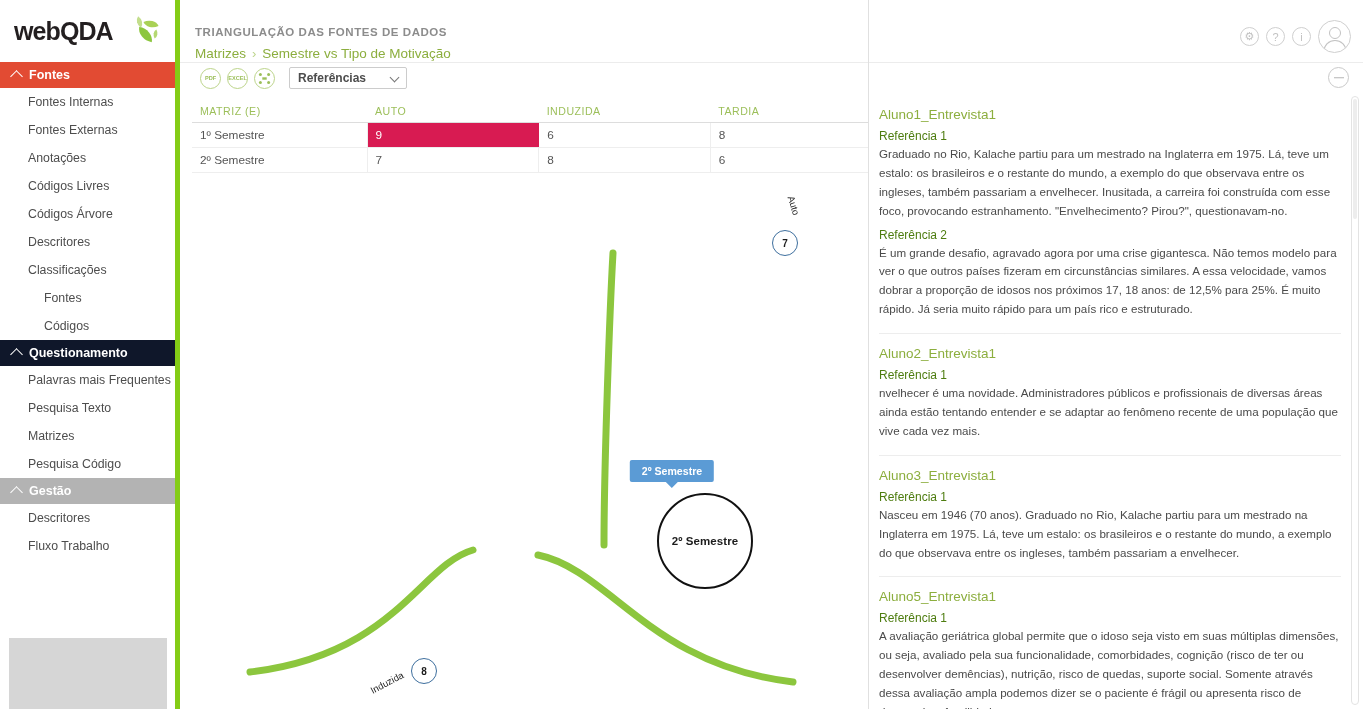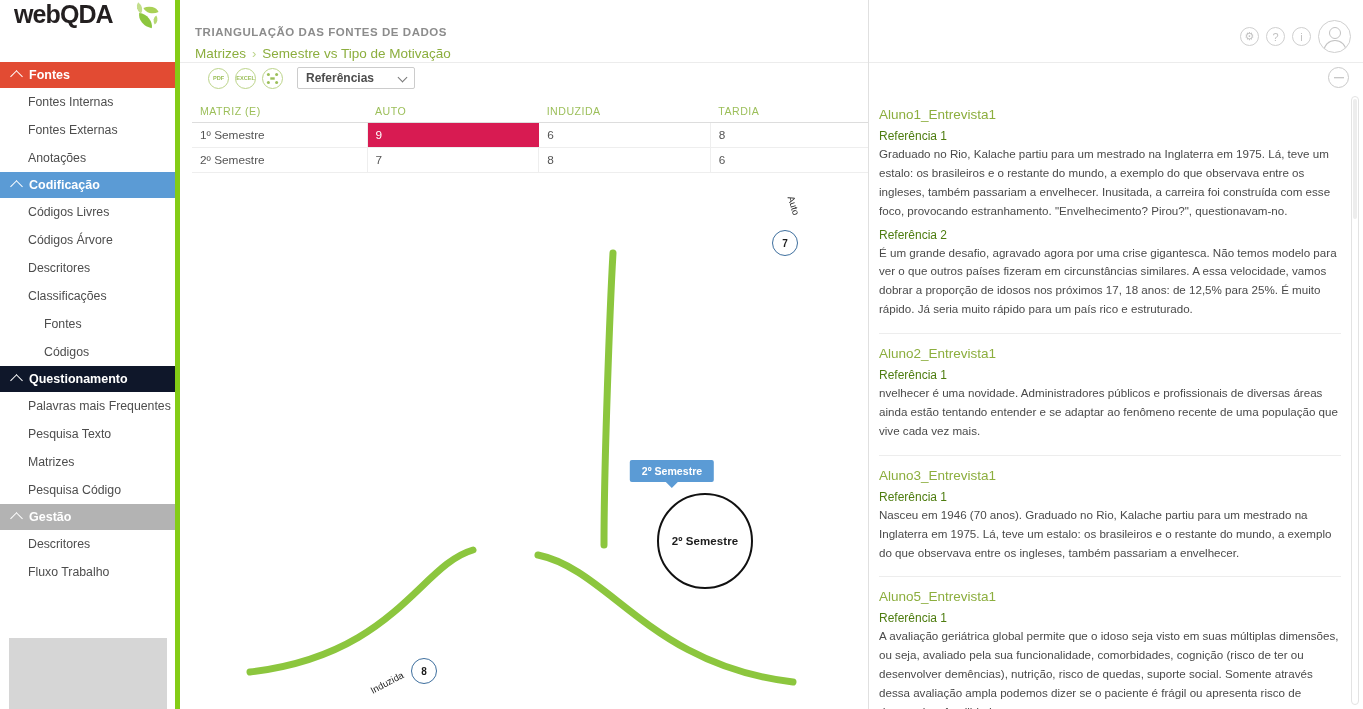--- a/index.html
+++ b/index.html
@@ -9,21 +9,21 @@
     background: #ffffff; overflow: hidden;
   }
   #app { position: relative; width: 1363px; height: 709px; display: flex; }
 
   
   #sidebar {
     width: 175px; height: 709px; background: #ffffff;
     position: relative; flex: 0 0 175px;
   }
   .logo-wrap {
-    height: 62px; display: flex; 
+    height: 62px; display: flex; align-items: center;
     padding-left: 14px; position: relative; gap: 17px;
   }
   .logo-text {
     font-size: 25px; font-weight: bold; letter-spacing: -0.9px;
     color: #231f20; font-family: "Liberation Sans", sans-serif;
   }
   .logo-leaves { position: relative; width: 34px; height: 34px; margin-left: -2px; }
   .leaf {
     position: absolute; background: #8cc63e; border-radius: 0 100% 0 100%;
   }
@@ -96,21 +96,21 @@
     border: 1.4px solid #c2c2c2; transform: translateX(-50%);
   }
   .avatar-icon::after {
     content: ""; position: absolute; left: 50%; top: 19px;
     width: 21px; height: 21px; border-radius: 50% 50% 0 0;
     border: 1.4px solid #c2c2c2; border-bottom: none; transform: translateX(-50%);
   }
 
   .toolbar-row {
     position: relative; height: 31px; border-top: 1px solid #ececec;
-    display: flex; align-items: center; padding-left: 28px; gap: 6px;
+    display: flex; align-items: center; padding-left: 20px; gap: 6px;
   }
   .tool-circ {
     width: 21px; height: 21px; border-radius: 50%;
     border: 1.3px solid #bcd48a; color: #9cbf5a;
     display: flex; align-items: center; justify-content: center;
     font-size: 5.6px; font-weight: bold; cursor: pointer; background: #fff;
   }
   .tool-circ svg { display: block; }
   .select-wrap {
     position: relative; margin-left: 8px; width: 118px; height: 22px;
@@ -246,24 +246,20 @@
           <span>Fontes</span>
         </div>
         <div class="nav-item">
           <span>Fontes Internas</span>
         </div>
         <div class="nav-item">
           <span>Fontes Externas</span>
         </div>
         <div class="nav-item">
           <span>Anotações</span>
-        </div>
-        <div class="nav-group-header codificacao">
-          <span class="caret"></span>
-          <span>Codificação</span>
         </div>
         <div class="nav-item">
           <span>Códigos Livres</span>
         </div>
         <div class="nav-item">
           <span>Códigos Árvore</span>
         </div>
         <div class="nav-item">
           <span>Descritores</span>
         </div>

